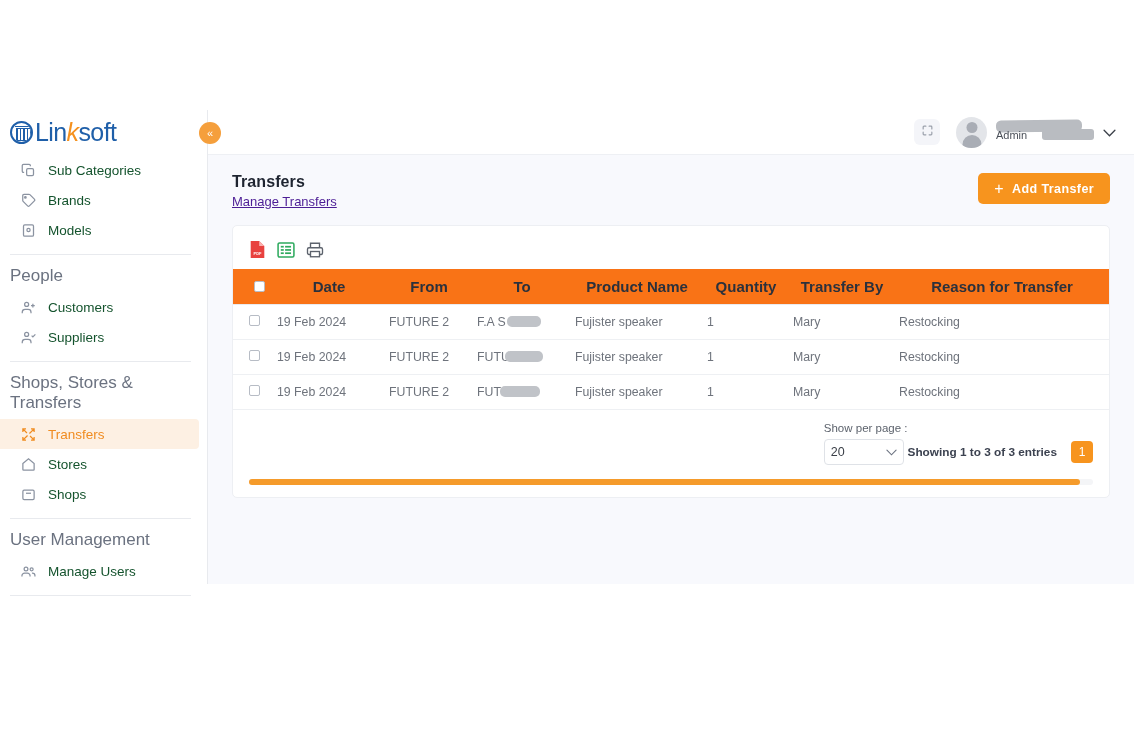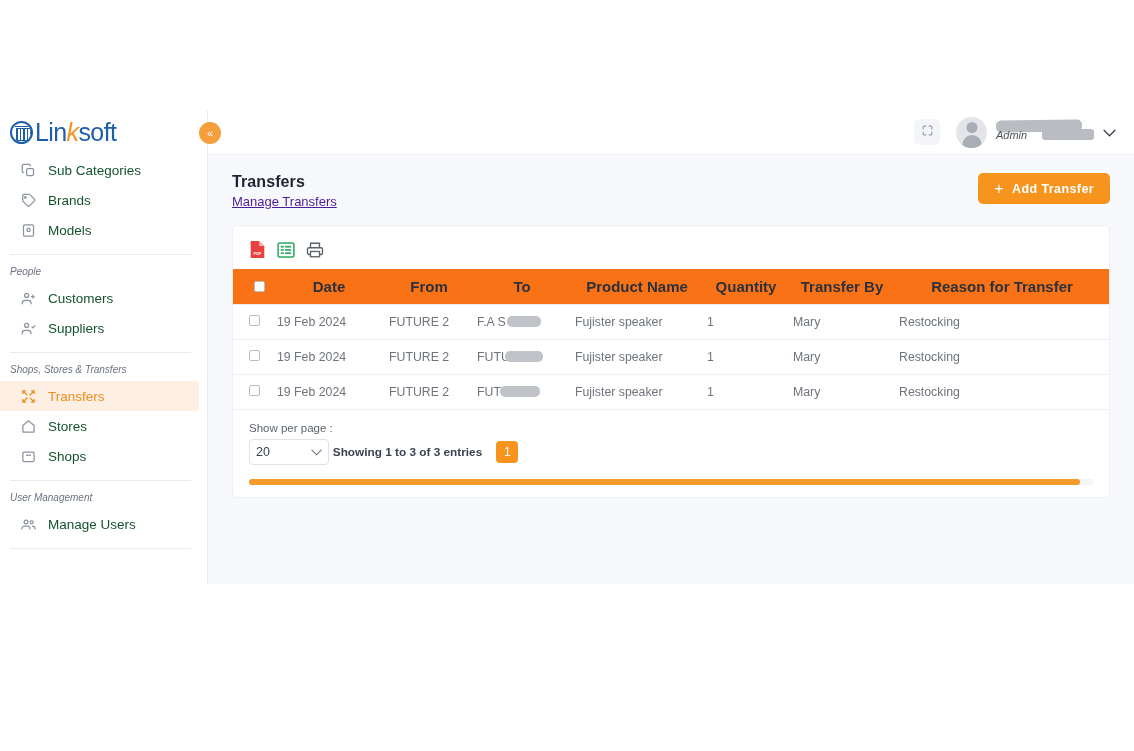--- a/index.html
+++ b/index.html
@@ -107,24 +107,23 @@
     background: #fdf0e3;
     color: #f08c21;
   }
   .nav-item.active .ic { color: #f08c21; }
   .nav-sep {
     height: 1px;
     background: #e8eaee;
     margin: 9px 16px 9px 10px;
   }
   .nav-group-title {
-    font-size: 10px;
+    font-size: 17px;
     color: #6b7280;
     padding: 2px 0 6px 10px;
-    font-style: italic;
   }
 
   
   .content {
     flex: 1;
     background: #f8f9fd;
     height: 474px;
     position: relative;
   }
   .topbar {
@@ -170,21 +169,20 @@
     transform: translateX(-50%);
     width: 19px; height: 15px;
     border-radius: 10px 10px 0 0;
     background: #a9adb5;
   }
   .user-meta {
     margin-left: 7px;
     position: relative;
     width: 100px;
     height: 31px;
-    font-style: italic;
   }
   .redact-name {
     position: absolute;
     left: 2px; top: 3px;
     width: 86px; height: 12px;
     background: #b9bcc1;
     border-radius: 5px;
     transform: rotate(-0.6deg);
   }
   .redact-name2 {
@@ -295,21 +293,21 @@
     position: absolute;
     top: 1px;
     height: 11px;
     background: #c0c3c8;
     border-radius: 5px;
   }
 
   .foot {
     display: flex;
     align-items: flex-end;
-    justify-content: flex-start;
+    justify-content: flex-end;
     padding: 12px 16px 0 16px;
   }
   .pp-label { font-size: 11.5px; color: #5d636d; margin-bottom: 5px; }
   .pp-select {
     width: 80px; height: 26px;
     border: 1px solid #dfe2e7;
     border-radius: 4px;
     background: #fff;
     font-size: 12.5px;
     color: #3b4049;

